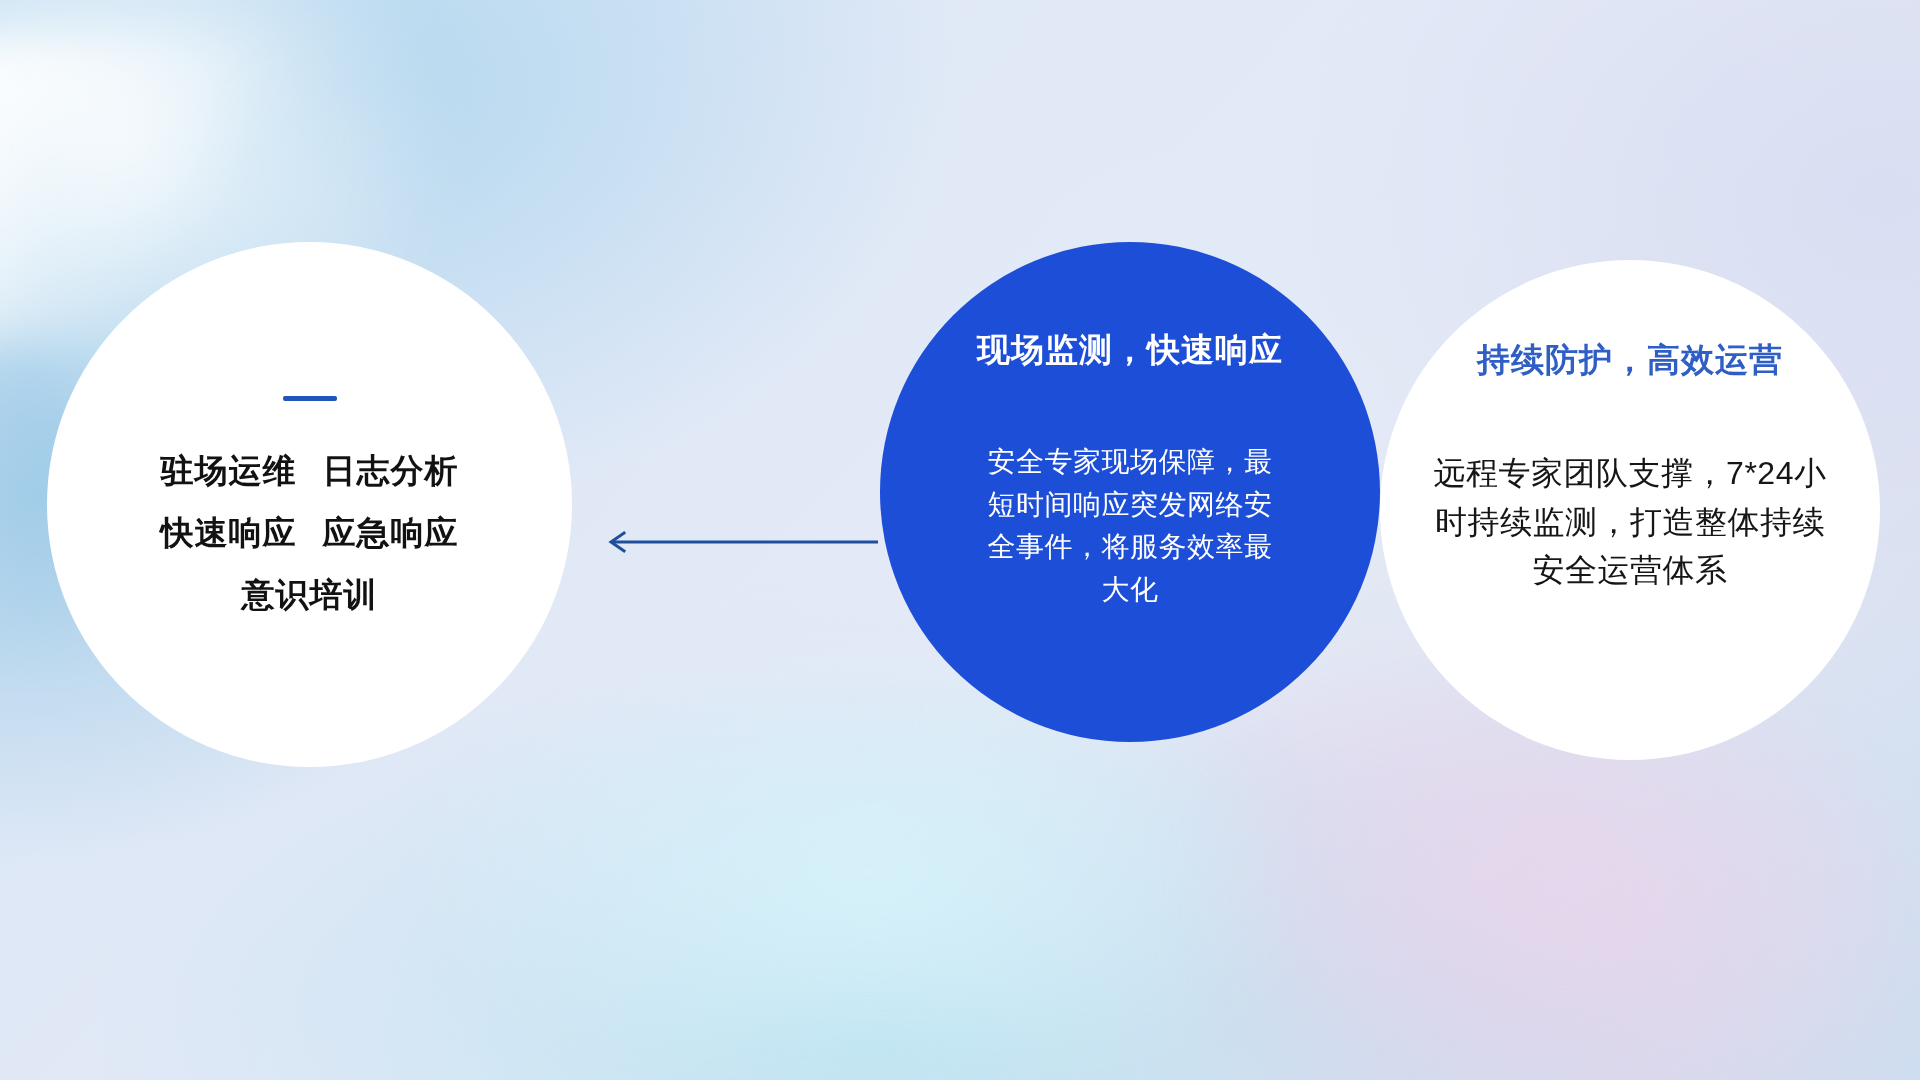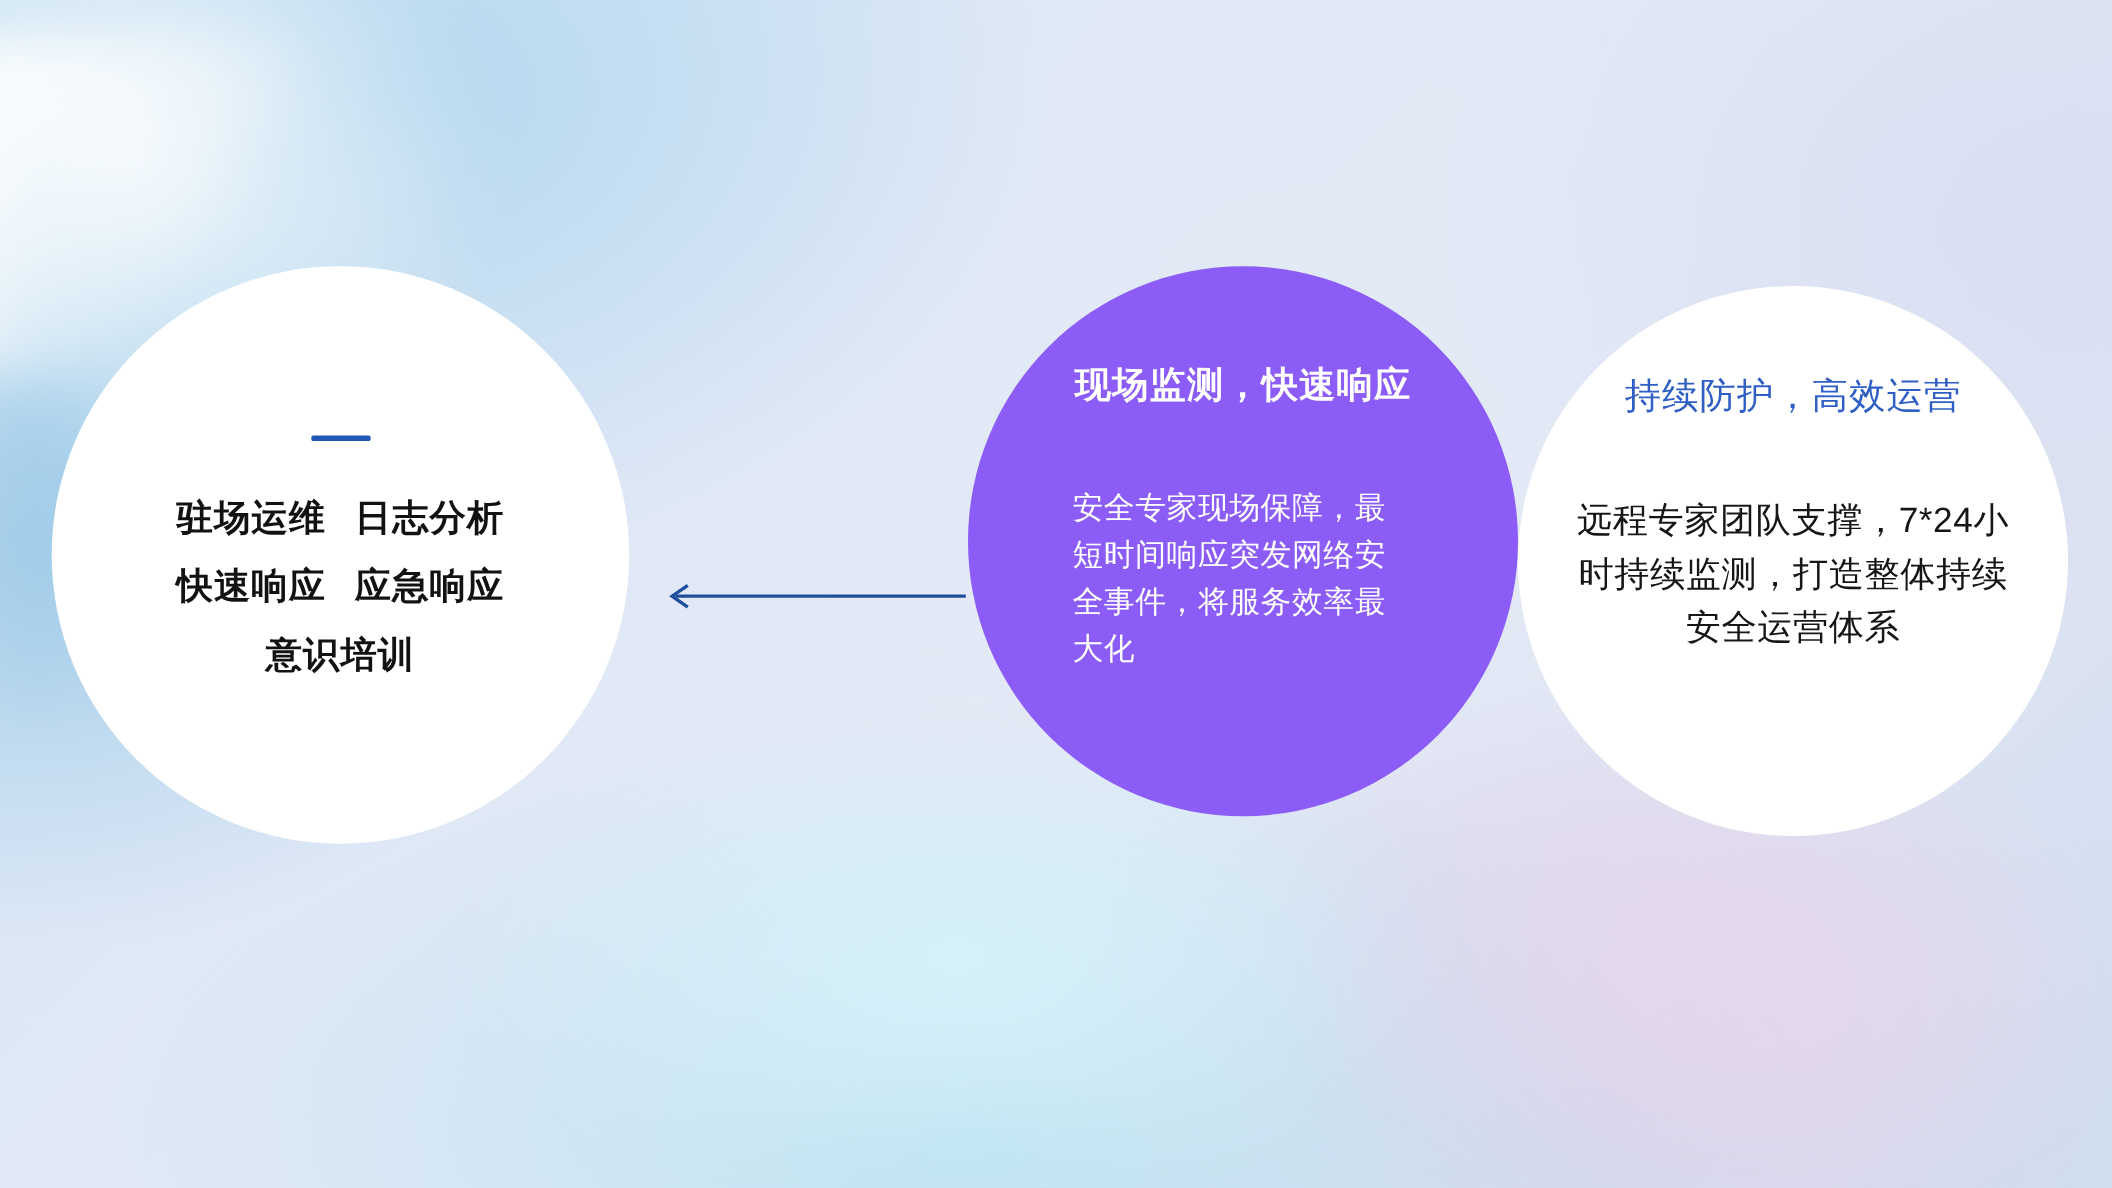--- a/index.html
+++ b/index.html
@@ -109,58 +109,59 @@
     white-space: nowrap;
     line-height: 1.1;
   }
   .left-line .gap { display: inline-block; width: 26px; }
 
   #circle-middle {
     left: 880px;
     top: 242px;
     width: 500px;
     height: 500px;
-    background: #8b5cf6;
+    background: #1d4ed8;
     z-index: 4;
     display: flex;
     flex-direction: column;
     align-items: center;
     padding-top: 86px;
   }
   #circle-middle .c-title {
     font-size: 33px;
     font-weight: 700;
     color: #ffffff;
     letter-spacing: 1px;
     white-space: nowrap;
     margin-bottom: 68px;
   }
   #circle-middle .c-body {
     font-size: 28px;
     color: #ffffff;
     line-height: 1.52;
+    text-align: center;
     width: 310px;
     letter-spacing: .5px;
   }
 
   #circle-right {
     left: 1380px;
     top: 260px;
     width: 500px;
     height: 500px;
     background: #ffffff;
     z-index: 5;
     display: flex;
     flex-direction: column;
     align-items: center;
     padding-top: 78px;
   }
   #circle-right .c-title {
     font-size: 33px;
-    font-weight: 400;
+    font-weight: 700;
     color: #2f5fc4;
     letter-spacing: 1px;
     white-space: nowrap;
     margin-bottom: 66px;
   }
   #circle-right .c-body {
     font-size: 32px;
     color: #161616;
     line-height: 1.52;
     text-align: center;

